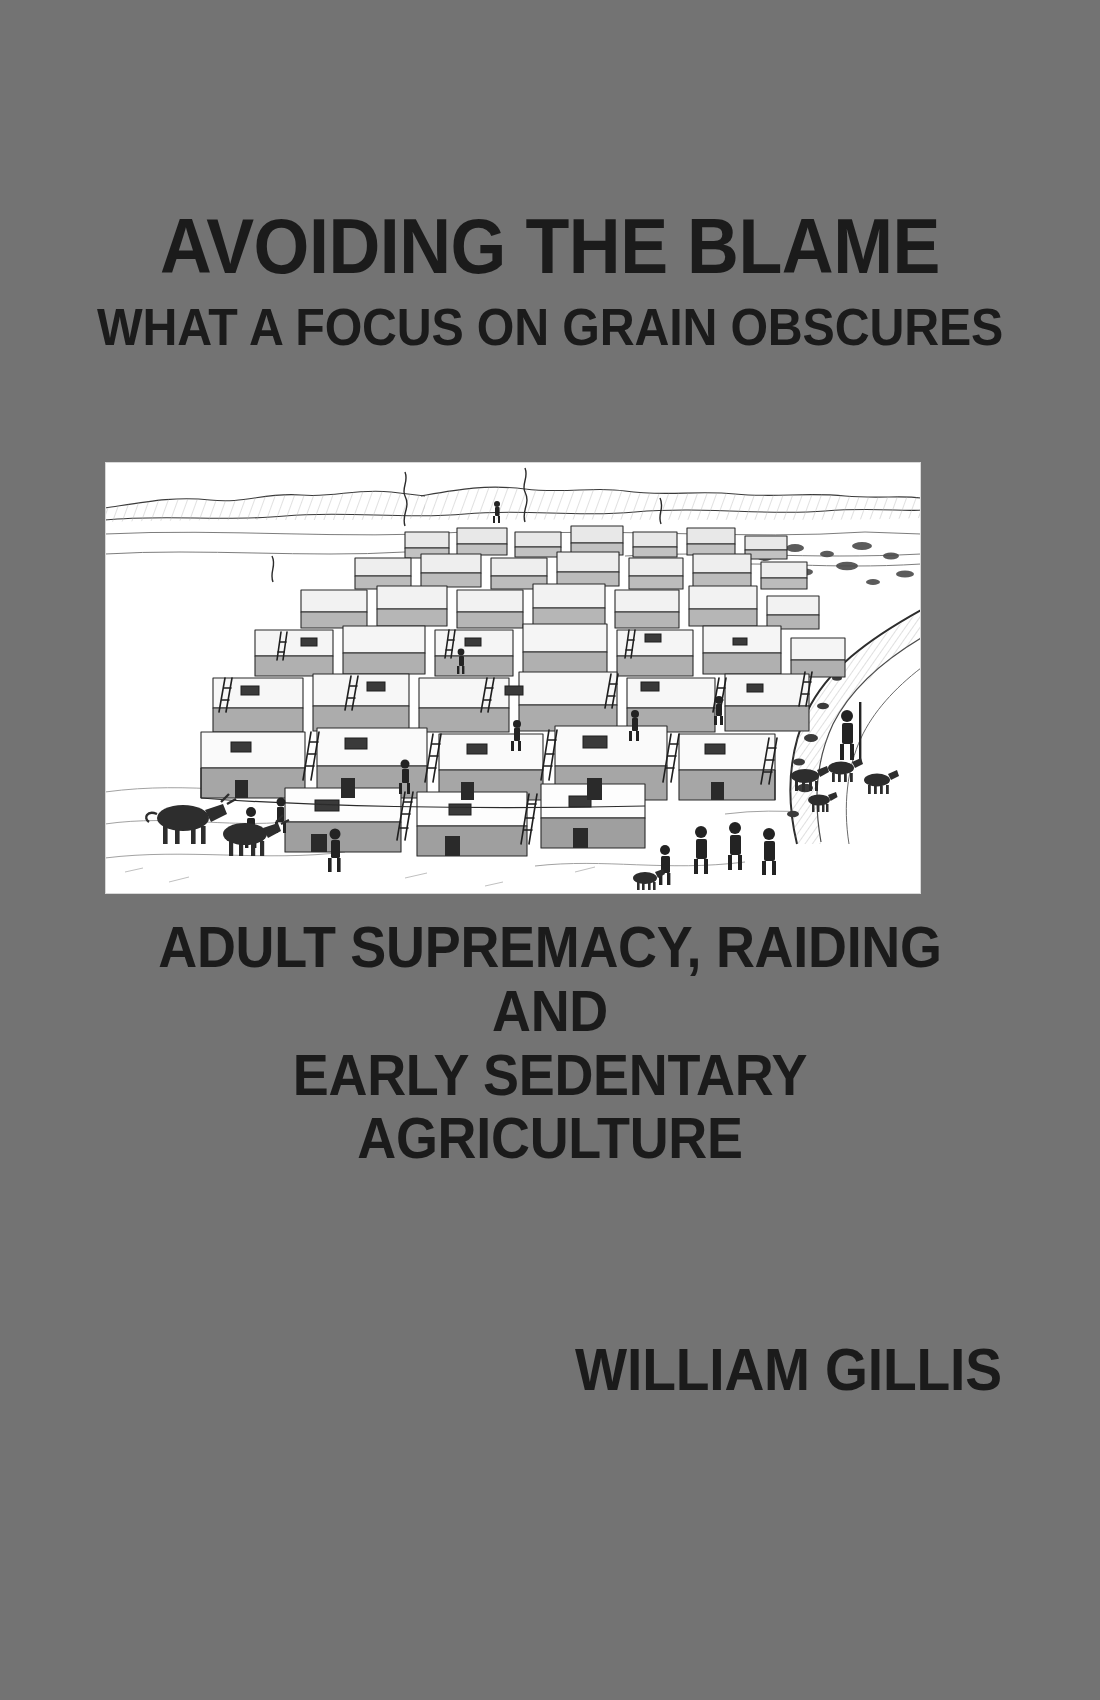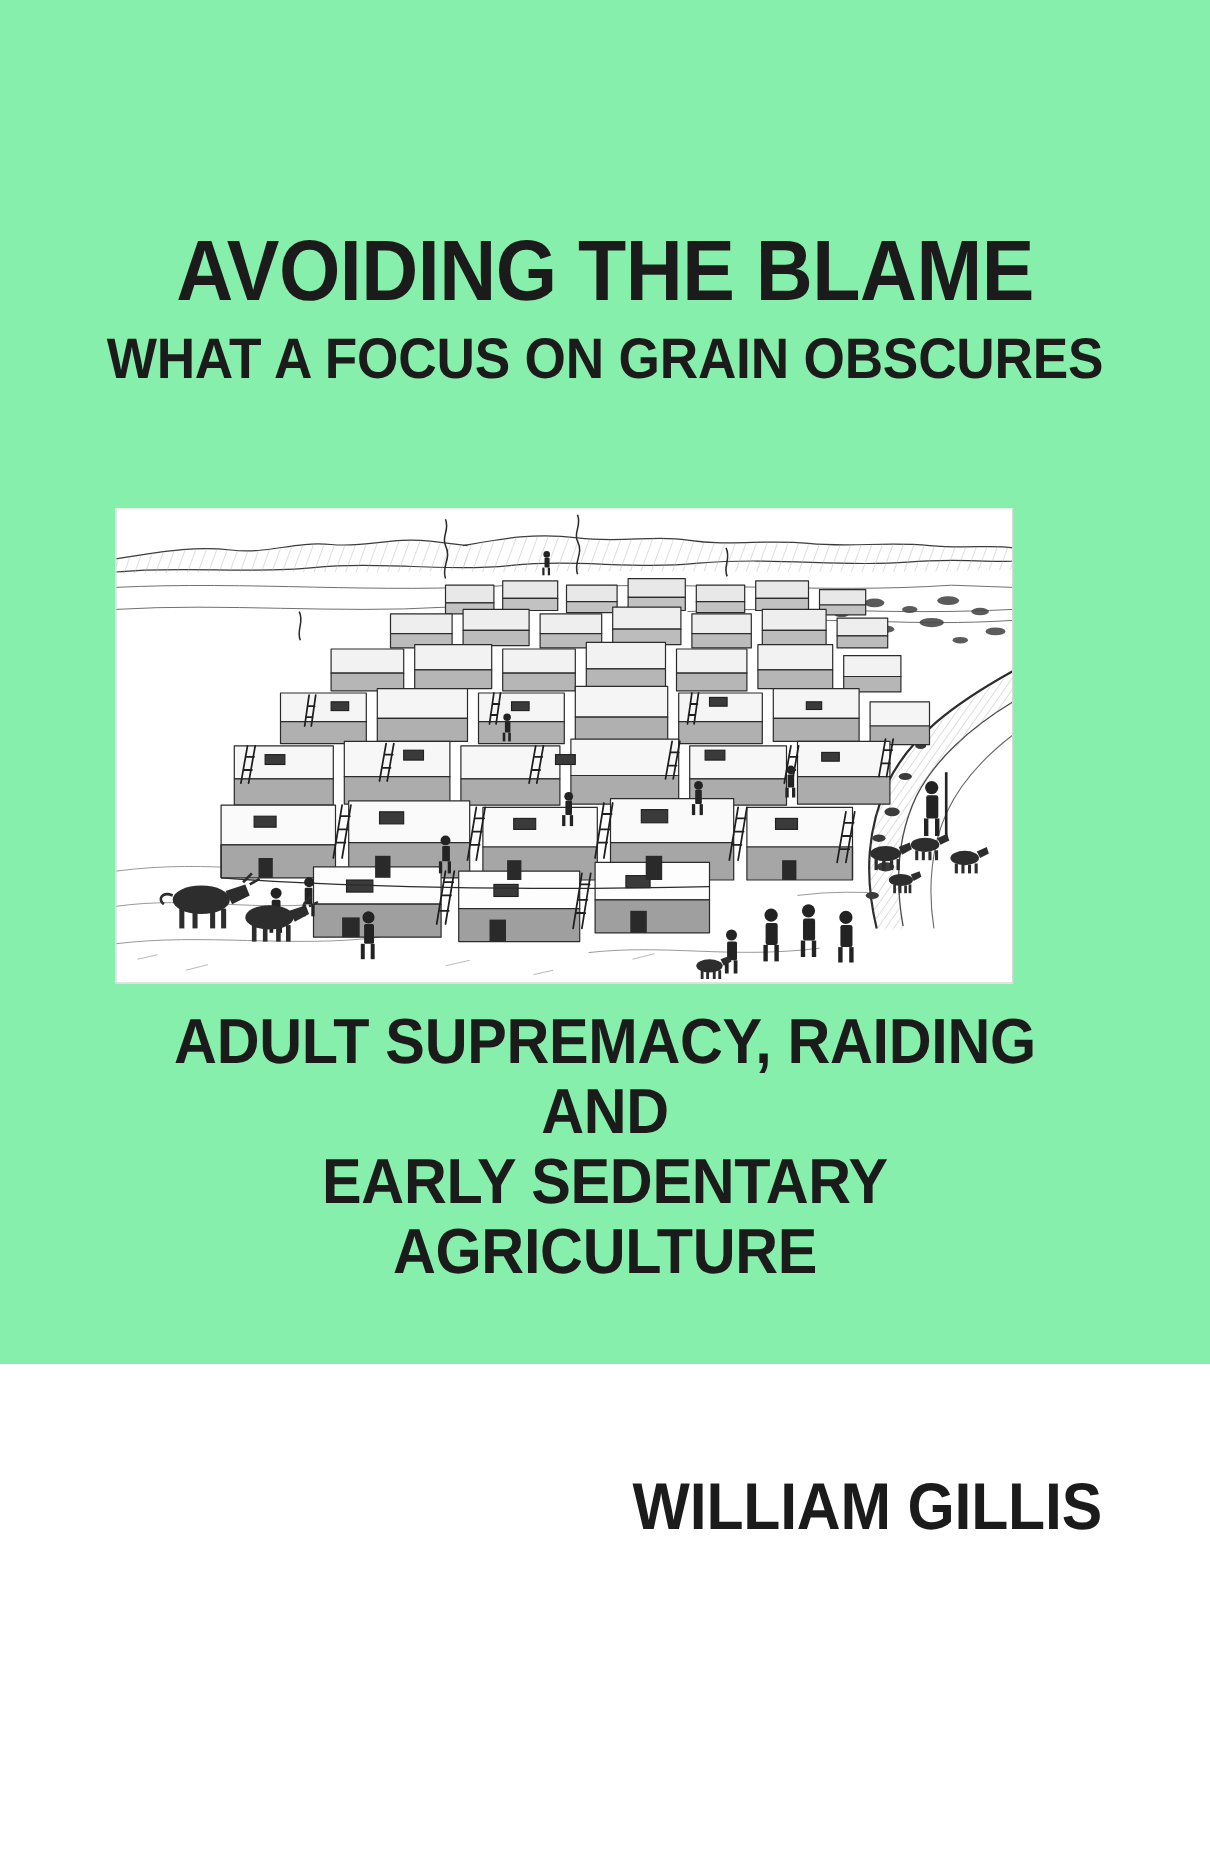--- a/index.html
+++ b/index.html
@@ -10,22 +10,22 @@
   body {
     width: 1100px;
     height: 1700px;
     font-family: "Liberation Sans", sans-serif;
     color: #1a1a1a;
     overflow: hidden;
   }
   .cover {
     position: relative;
     width: 1100px;
-    height: 1240px;
-    background: #86efac;
+    height: 1700px;
+    background: #737373;
     box-sizing: border-box;
   }
 
   
   .title-block {
     position: absolute;
     left: 0;
     right: 0;
     top: 208px;
     text-align: center;

